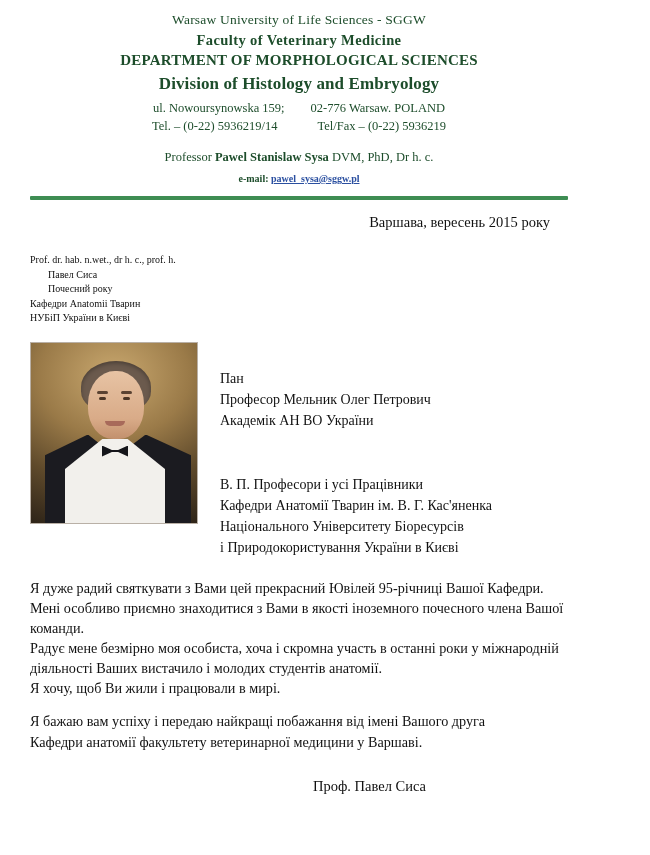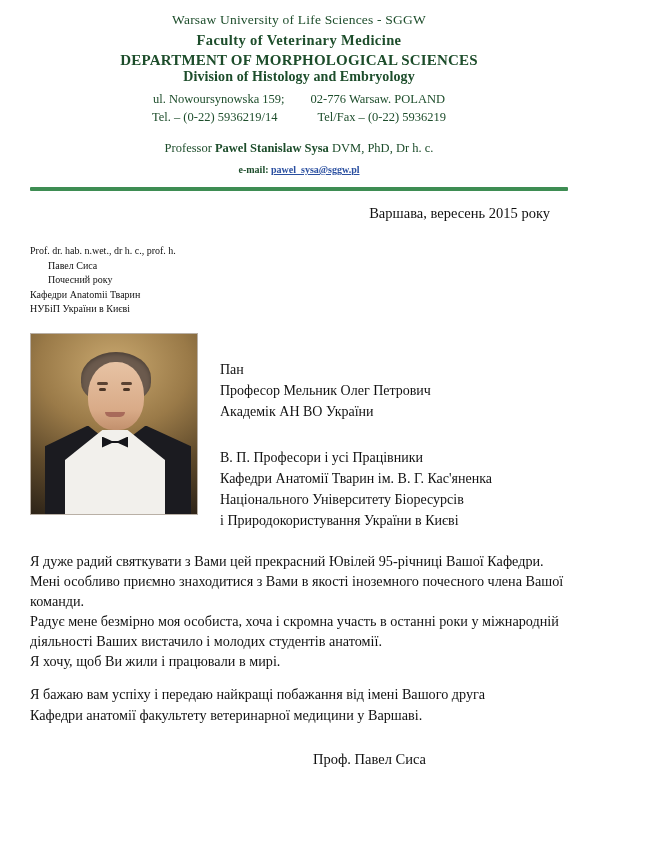--- a/index.html
+++ b/index.html
@@ -39,22 +39,23 @@
     margin-top: 4px;
     letter-spacing: 0.4px;
   }
   .lh-line3 {
     font-size: 15px;
     font-weight: bold;
     margin-top: 3px;
     letter-spacing: 0.2px;
   }
   .lh-line4 {
-    font-size: 14px;
+    font-size: 17px;
     font-weight: bold;
+    margin-top: 5px;
     letter-spacing: 0.1px;
   }
   .lh-addr {
     font-size: 12.5px;
     margin-top: 7px;
   }
   .lh-phone {
     font-size: 12.5px;
     margin-top: 3px;
   }
@@ -187,21 +188,21 @@
     width: 26px; height: 11px;
     background: #15151a;
     clip-path: polygon(0% 0%, 38% 42%, 62% 42%, 100% 0%, 100% 100%, 62% 58%, 38% 58%, 0% 100%);
   }
   .addressee {
     margin-left: 22px;
     font-size: 14px;
     line-height: 1.5;
     padding-top: 26px;
   }
-  .addressee .grp2 { margin-top: 25px; }
+  .addressee .grp2 { margin-top: 43px; }
 
   
   .body-text {
     margin-top: 20px;
     font-size: 14.2px;
     line-height: 1.42;
   }
   .body-text p { margin: 0 0 0 0; }
   .body-text p.space-before { margin-top: 13px; }
 

